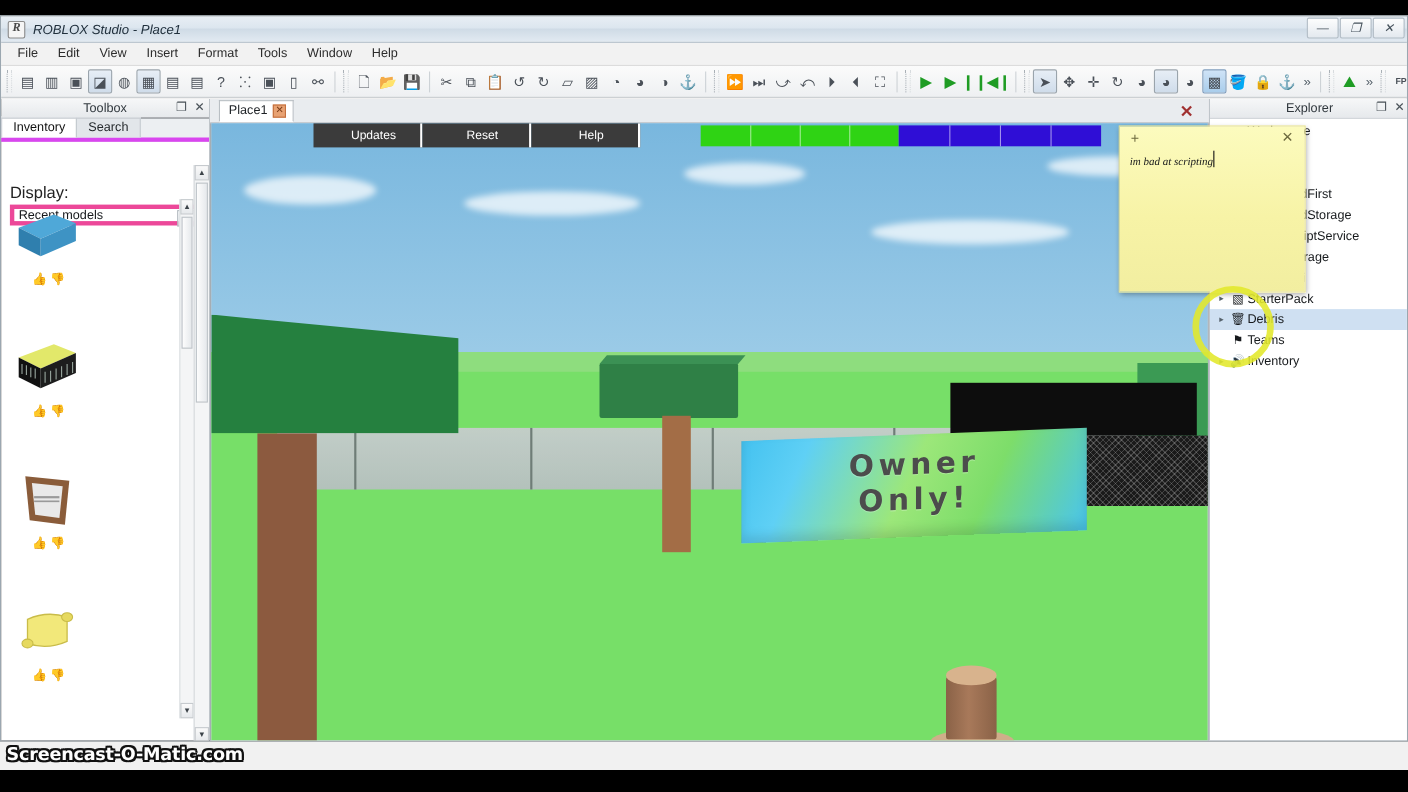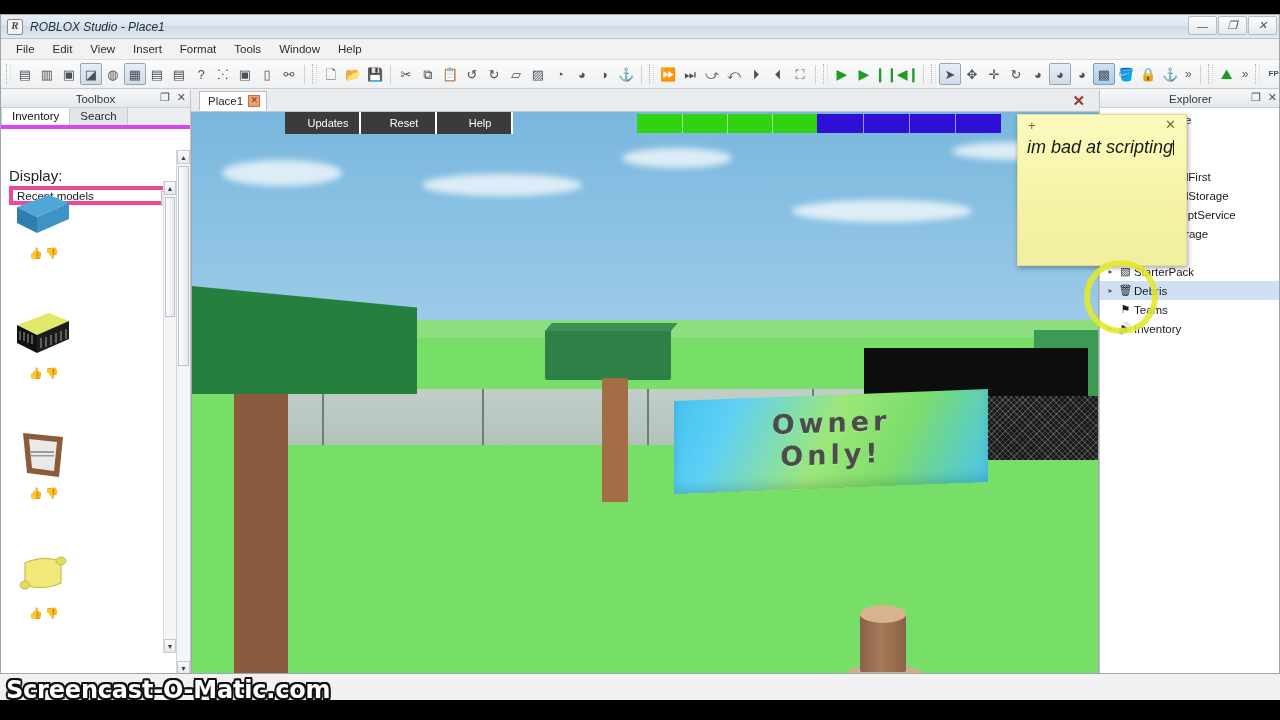--- a/index.html
+++ b/index.html
@@ -287,21 +287,21 @@
   }
 
   
   .hud {
     position: absolute; left: 93px; top: 0;
     height: 22px;
     display: flex;
     z-index: 8;
   }
   .hud-btn {
-    width: 76px; height: 22px;
+    width: 99px; height: 22px;
     background: #3b3b3b;
     border-right: 2px solid #fff;
     color: #fff;
     font-size: 11px;
     display: flex; align-items: center; justify-content: center; padding-left: 12px;
   }
   .bar-green, .bar-blue {
     position: absolute; top: 2px;
     height: 19px;
     z-index: 8;
@@ -477,23 +477,23 @@
   .note-plus {
     position: absolute; left: 10px; top: 3px;
     font-size: 13px; color: #6d6a3f;
   }
   .note-x {
     position: absolute; right: 10px; top: 2px;
     font-size: 13px; color: #6d6a3f;
   }
   .note-text {
     padding: 0 9px;
-    font-family: Liberation Sans, sans-serif;
+    font-family: Liberation Serif, serif;
     font-style: italic;
-    font-size: 18px;
+    font-size: 10px;
     color: #16181a;
   }
   .note-caret {
     display: inline-block;
     width: 1px; height: 15px;
     background: #111;
     vertical-align: -2px;
   }
   .highlight-circle {
     position: absolute;
@@ -525,21 +525,21 @@
   .cmd-input {
     flex: 1;
     font-size: 11px; color: #6a7177;
   }
   .cmd-arrow { margin-right: 8px; font-size: 9px; color: #4a5158; }
 
   
   .watermark {
     position: absolute;
     left: 6px; top: 676px;
-    font-size: 24px;
+    font-size: 16px;
     font-weight: bold;
     color: #fff;
     font-family: "DejaVu Sans", sans-serif;
     letter-spacing: -.2px;
     text-shadow:
       -1.6px -1.6px 0 #111, 1.6px -1.6px 0 #111,
       -1.6px 1.6px 0 #111, 1.6px 1.6px 0 #111,
       0 2px 0 #111, 2px 0 0 #111, -2px 0 0 #111, 0 -2px 0 #111;
     z-index: 60;
   }

